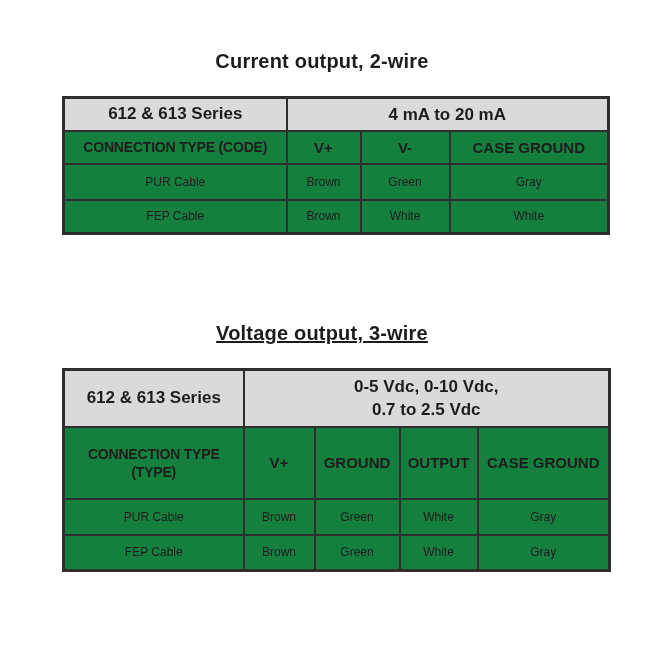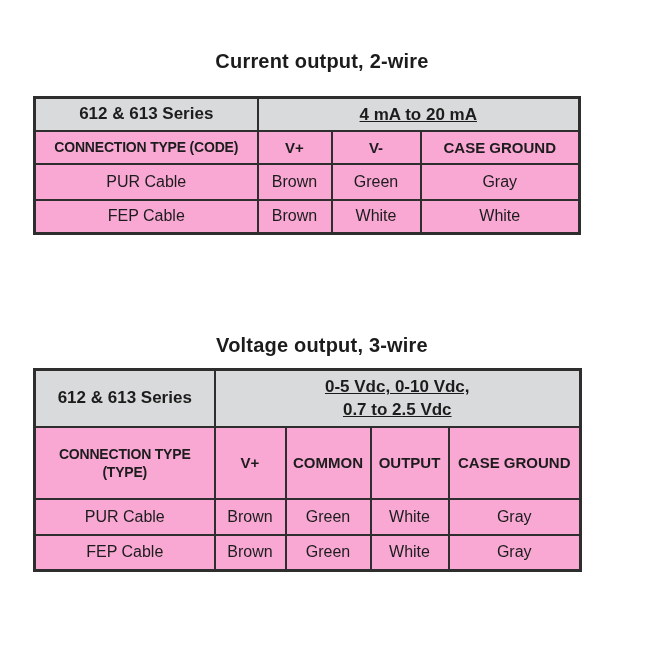--- a/index.html
+++ b/index.html
@@ -11,26 +11,26 @@
   }
   .sheet{position:relative;width:628px;height:650px;background:#ffffff;overflow:hidden;}
 
   .title{
     position:absolute;left:49px;width:546px;
     margin:0;text-align:center;
     font-size:20px;font-weight:bold;color:#1c1c1c;
     letter-spacing:0.2px;
   }
   #title1{top:50px;}
-  #title2{top:334px;}
+  #title2{top:322px;text-decoration:underline;}
 
   table.wt{
-    position:absolute;left:33px;
+    position:absolute;left:62px;
     border-collapse:collapse;table-layout:fixed;
-    background:#f9a8d4;
+    background:#15803d;
     border:3px solid #2e2e2e;
   }
   #table1{top:96px;width:545px;}
   #table2{top:368px;width:546px;}
 
   .wt td{
     border:2px solid #2e2e2e;
     text-align:center;vertical-align:middle;
     padding:0 2px;overflow:hidden;
   }
@@ -55,25 +55,25 @@
 
   #table2 tr:nth-child(1){height:57px;}
   #table2 tr:nth-child(2){height:72px;padding-left:28px;}
   #table2 tr:nth-child(3){height:36px;}
   #table2 tr:nth-child(4){height:36px;}
 
   .hdr{
     background:#d9dadb;
     font-weight:bold;font-size:17px;
   }
-  .range-lines .line{display:block;line-height:23px;text-decoration:underline;}
+  .range-lines .line{display:block;line-height:23px;}
   .colhead{font-weight:bold;font-size:15px;}
   .conn{font-size:14px;letter-spacing:-0.2px;}
   .conn .line{display:block;line-height:18px;}
-  .cell{font-size:16px;}
+  .cell{font-size:12px;}
 </style>
 </head>
 <body>
 
 <div class="sheet">
 
   <h1 class="title" id="title1">Current output, 2-wire</h1>
 
   <table class="wt" id="table1">
     <colgroup>
@@ -129,21 +129,21 @@
           <span class="line">0-5 Vdc, 0-10 Vdc,</span>
           <span class="line">0.7 to 2.5 Vdc</span>
         </td>
       </tr>
       <tr>
         <td class="colhead conn">
           <span class="line">CONNECTION TYPE</span>
           <span class="line">(TYPE)</span>
         </td>
         <td class="colhead">V+</td>
-        <td class="colhead">COMMON</td>
+        <td class="colhead">GROUND</td>
         <td class="colhead">OUTPUT</td>
         <td class="colhead">CASE GROUND</td>
       </tr>
       <tr>
         <td class="cell">PUR Cable</td>
         <td class="cell">Brown</td>
         <td class="cell">Green</td>
         <td class="cell">White</td>
         <td class="cell">Gray</td>
       </tr>

